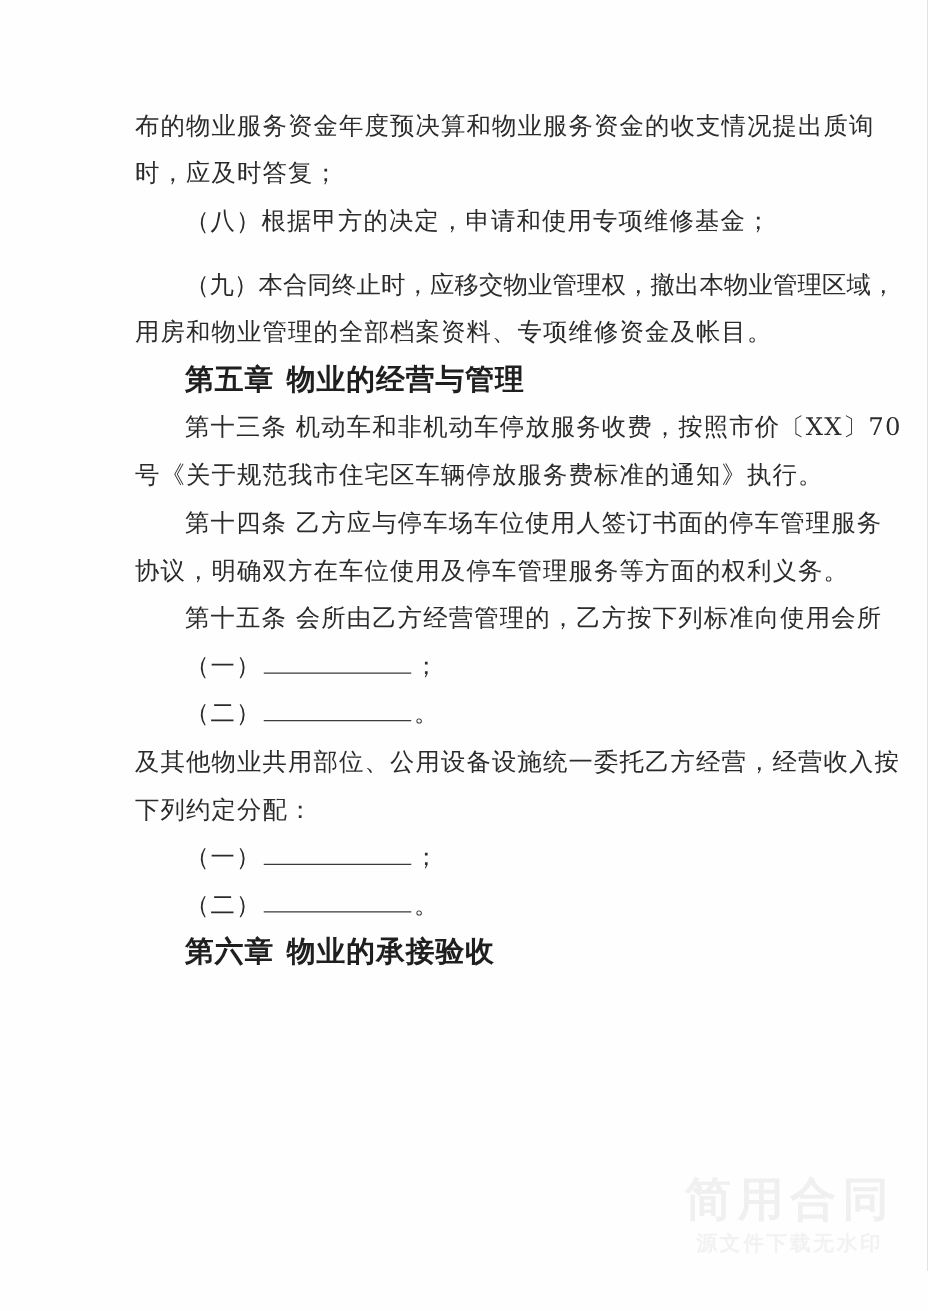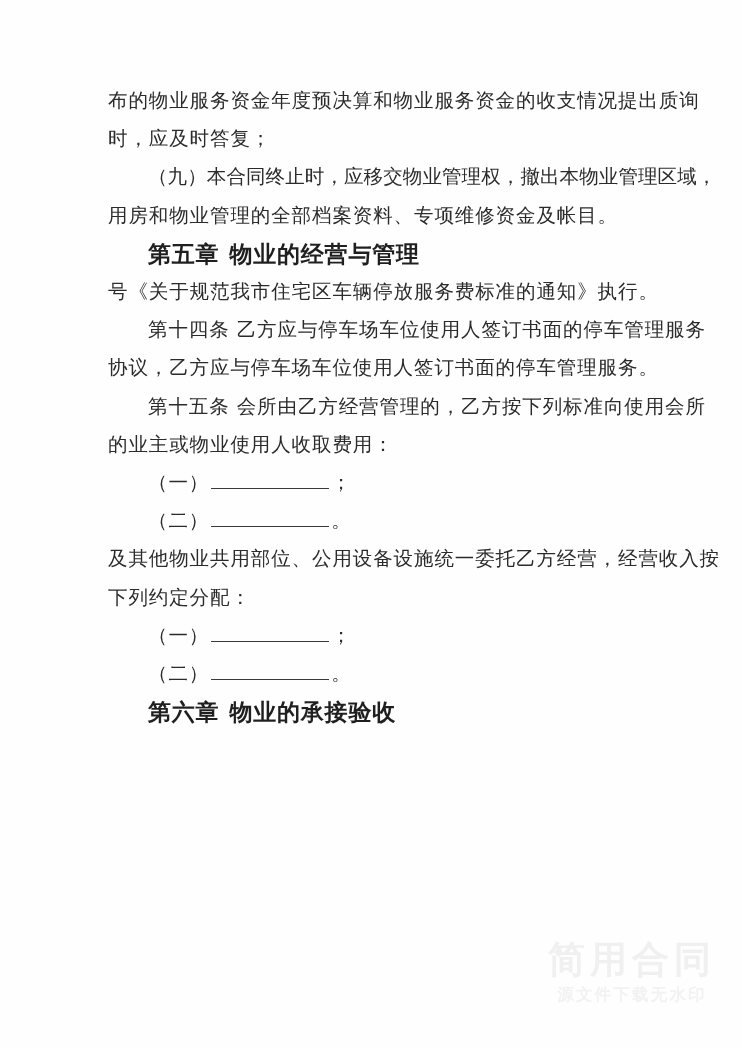--- a/index.html
+++ b/index.html
@@ -35,20 +35,21 @@
     color: #2b2b2b;
     letter-spacing: 0.6px;
     white-space: nowrap;
     font-family: "DejaVu Serif", "Liberation Serif", serif;
   }
   .line.justify {
     letter-spacing: 0.9px;
   }
   .line.tight {
     letter-spacing: 0.1px;
+    margin-top: 12px;
   }
   .line.indent {
     padding-left: 40px;
   }
   .line.heading {
     font-weight: bold;
     padding-left: 40px;
     letter-spacing: 0.8px;
     color: #1f1f1f;
     font-family: "DejaVu Sans", "Liberation Sans", sans-serif;
@@ -101,41 +102,42 @@
 
 <div class="page">
   <div class="page-surface"></div>
 
   <div class="content">
 
     <div class="line justify">布的物业服务资金年度预决算和物业服务资金的收支情况提出质询</div>
 
     <div class="line justify">时，应及时答复；</div>
 
+    <div class="line indent justify">（八）根据甲方的决定，申请和使用专项维修基金；</div>
 
     <div class="line indent tight">（九）本合同终止时，应移交物业管理权，撤出本物业管理区域，</div>
 
 
     <div class="line justify">用房和物业管理的全部档案资料、专项维修资金及帐目。</div>
 
 
     <div class="line heading">
       <span>第五章</span><span class="gap"></span><span>物业的经营与管理</span>
     </div>
 
+    <div class="line indent justify">第十三条  机动车和非机动车停放服务收费，按照市价〔XX〕70</div>
 
     <div class="line justify">号《关于规范我市住宅区车辆停放服务费标准的通知》执行。</div>
 
     <div class="line indent justify">第十四条  乙方应与停车场车位使用人签订书面的停车管理服务</div>
 
-    <div class="line justify">协议，乙方应与停车场车位使用人签订书面的停车管理服务。</div>
+    <div class="line justify">协议，明确双方在车位使用及停车管理服务等方面的权利义务。</div>
 
     <div class="line indent justify">第十五条  会所由乙方经营管理的，乙方按下列标准向使用会所</div>
 
-    <div class="line justify">的业主或物业使用人收取费用：</div>
 
     <div class="line indent justify">
       <span>（一）</span><span class="fill w-long"></span><span>；</span>
     </div>
 
     <div class="line indent justify">
       <span>（二）</span><span class="fill w-long"></span><span>。</span>
     </div>
 
 

